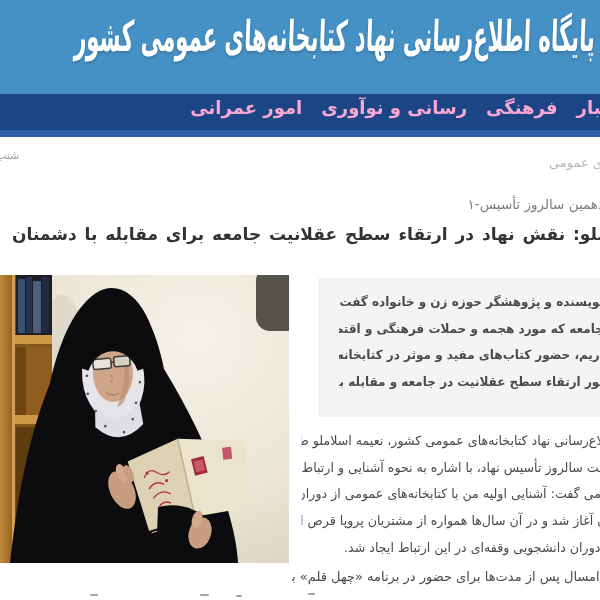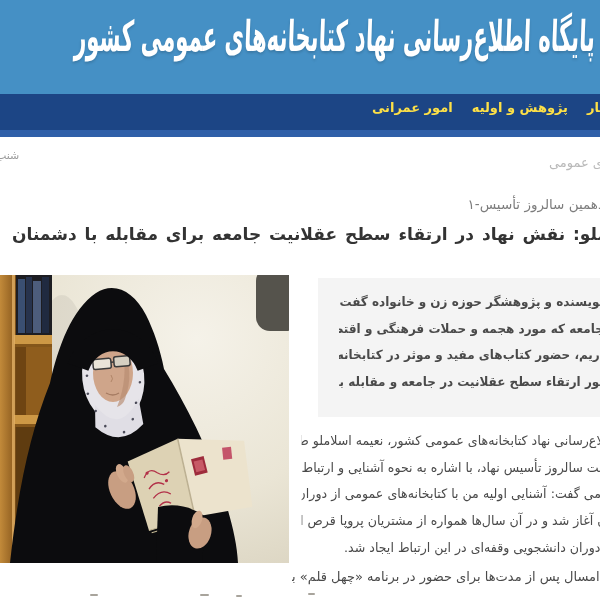--- a/index.html
+++ b/index.html
@@ -12,21 +12,21 @@
   .logo-callig { position:absolute; right:4px; top:12px; color:#ffffff; font-size:23px;
     font-weight:bold; white-space:nowrap; direction:rtl;
     transform:scale(.92,1.85) skewX(-4deg); transform-origin:top right; letter-spacing:-1px;
     text-shadow:0 1px 2px rgba(0,0,0,.15); }
 
   
   .nav { position:absolute; left:0; top:94px; width:600px; height:43px; background:#1c4585; }
   .nav-strip { position:absolute; left:0; bottom:0; width:100%; height:7px; background:#2f5fa8; }
   .nav-items { position:absolute; right:-14px; top:0; height:43px; display:flex;
     flex-direction:row; direction:rtl; align-items:center; gap:19px; padding-left:8px; }
-  .nav-item { position:relative; color:#fde047; font-size:13px; font-weight:bold;
+  .nav-item { position:relative; color:#f9a8d4; font-size:18px; font-weight:bold;
     white-space:nowrap; height:51px; line-height:36px; cursor:pointer; }
   .nav-item.active::after { content:""; position:absolute; left:-10px; right:-10px; bottom:0;
     height:9px; background:#ffffff; }
 
   
   .date-frag { position:absolute; left:-4px; top:149px; color:#9a9a9a; font-size:11px;
     white-space:nowrap; direction:rtl; }
   .breadcrumb-frag { position:absolute; right:-3px; top:155px; color:#b9b9b9; font-size:13px;
     white-space:nowrap; direction:rtl; }
   .tag-frag { position:absolute; right:-4px; top:196px; color:#7d7d7d; font-size:13.5px;
@@ -66,21 +66,22 @@
 <div class="stage">
 
   <div class="banner">
     <div class="logo-callig">پایگاه اطلاع‌رسانی نهاد کتابخانه‌های عمومی کشور</div>
   </div>
 
   <div class="nav">
     <div class="nav-strip"></div>
     <div class="nav-items">
       <span class="nav-item">خبار</span>
-      <span class="nav-item">پژوهش و اولیه</span>
+      <span class="nav-item">فرهنگی</span>
+      <span class="nav-item">رسانی و نوآوری</span>
       <span class="nav-item">امور عمرانی</span>
 
     </div>
   </div>
 
   <div class="date-frag">شنب</div>
   <div class="breadcrumb-frag">ی عمومی</div>
   <div class="tag-frag">دهمین سالروز تأسیس-١</div>
 
   <h1 class="headline">ملو: نقش نهاد در ارتقاء سطح عقلانیت جامعه برای مقابله با دشمنان</h1>

